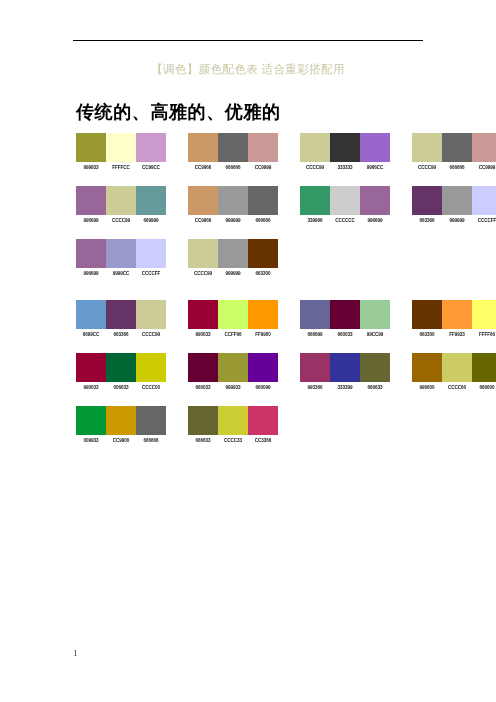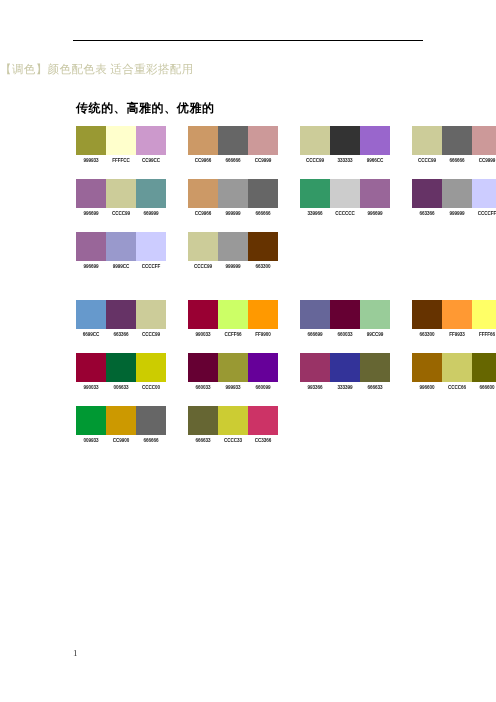--- a/index.html
+++ b/index.html
@@ -27,34 +27,35 @@
     top: 40px;
     width: 350px;
     height: 0;
     border-top: 1.3px solid #000000;
   }
   .doc-title {
     position: absolute;
     left: 0;
     top: 62px;
     width: 496px;
+    text-align: center;
     font-family: "Liberation Serif", serif;
     font-size: 11.5px;
     letter-spacing: 0.4px;
     color: #c9c8a6;
     font-weight: normal;
   }
   .section {
     position: absolute;
     left: 76px;
     width: 420px;
   }
   .section-heading {
     font-family: "Liberation Sans", sans-serif;
-    font-size: 12px;
+    font-size: 18px;
     font-weight: bold;
     color: #000000;
     letter-spacing: 0.6px;
     margin: 0 0 9px 0;
     white-space: nowrap;
   }
   .rows {
     display: block;
   }
   .palette-row {

